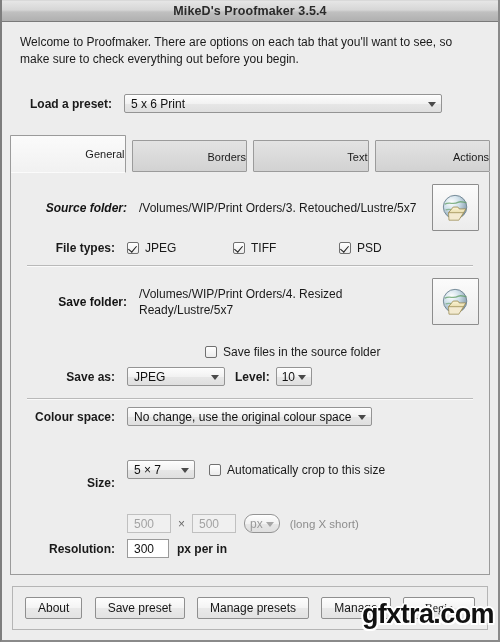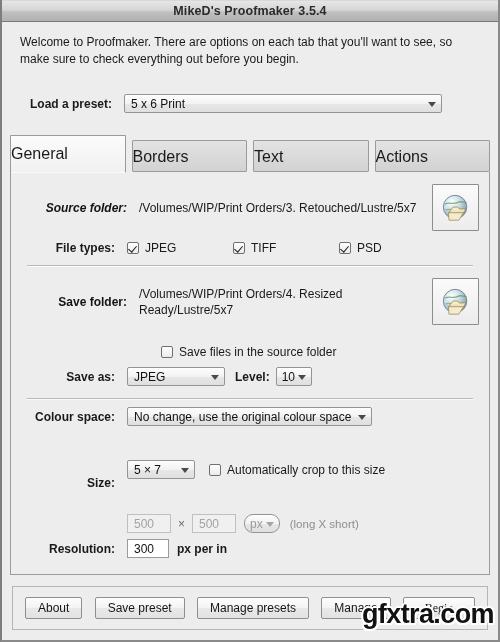--- a/index.html
+++ b/index.html
@@ -152,22 +152,22 @@
     display: flex;
     align-items: flex-end;
     position: relative;
     z-index: 3;
     gap: 6px;
   }
   .tab {
     flex: 1;
     height: 32px;
     line-height: 32px;
-    text-align: left;
-    font-size: 16px;
+    text-align: right;
+    font-size: 11px;
     color: #1a1a1a;
     box-sizing: border-box;
     border: 1px solid #9b9b9b;
     border-bottom: 1px solid #9b9b9b;
     background: linear-gradient(to bottom, #e3e3e3 0%, #d2d2d2 100%);
     border-radius: 1px;
   }
   .tab.active {
     background: linear-gradient(to bottom, #fbfbfb 0%, #f1f1f1 100%);
     border-bottom-color: transparent;
@@ -239,20 +239,21 @@
   .filetypes {
     display: flex;
     align-items: center;
     gap: 0;
   }
   .filetypes .checkbox { width: 106px; }
 
   #save-in-source-row {
     padding: 10px 0 8px 0;
     display: flex;
+    gap: 44px;
   }
   #save-in-source-row .spacer { width: 150px; flex: none; }
 
   .inline-label {
     font-size: 12px;
     color: #1a1a1a;
     margin: 0 6px 0 10px;
     font-weight: bold;
   }
   .hint {

